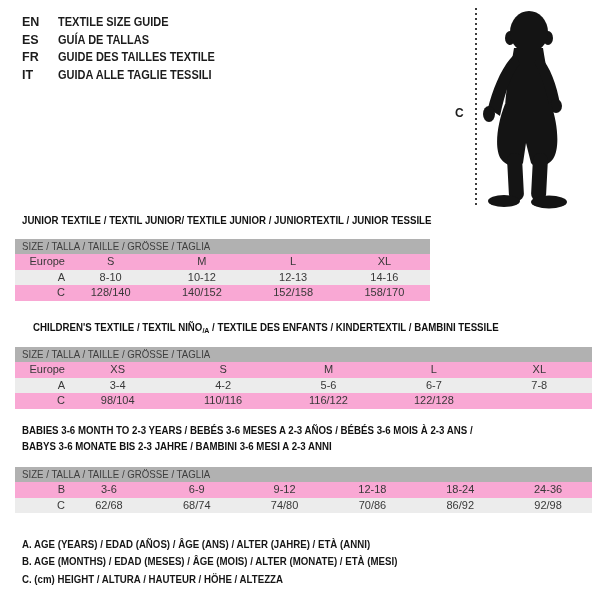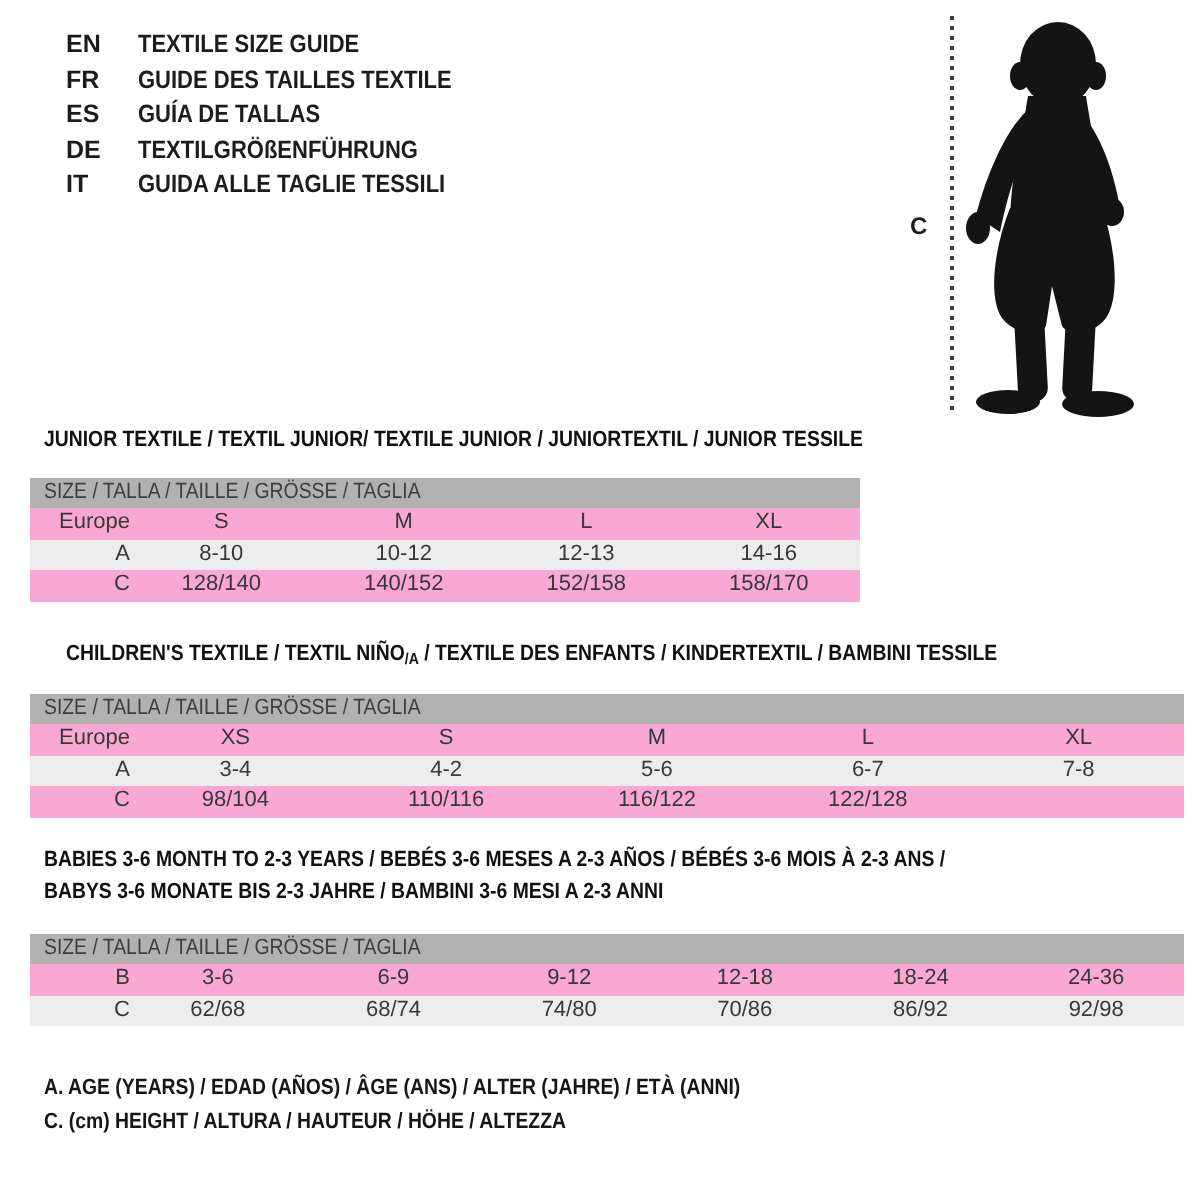--- a/index.html
+++ b/index.html
@@ -5,21 +5,21 @@
   html,body{margin:0;padding:0;background:#ffffff;}
   body{width:600px;height:600px;overflow:hidden;position:relative;
        font-family:"Liberation Sans","DejaVu Sans",sans-serif;color:#1c1c1c;
        -webkit-font-smoothing:antialiased;}
   .abs{position:absolute;}
 
   
   .condense{display:inline-block;transform:scaleX(0.88);transform-origin:0 50%;white-space:nowrap;}
 
   
-  .lang-block{left:22px;top:14px;font-weight:bold;font-size:12.5px;line-height:17.5px;margin-left:11px;}
+  .lang-block{left:22px;top:14px;font-weight:bold;font-size:12.5px;line-height:17.5px;}
   .lang-row{display:flex;}
   .lang-code{width:36px;flex:0 0 36px;}
   .lang-label{white-space:nowrap;}
 
   
   .dotted-line{left:475px;top:8px;width:2px;height:199px;
     background:repeating-linear-gradient(to bottom,#3c3c3c 0 2px,transparent 2px 5px);}
   .c-label{left:455px;top:106px;font-weight:bold;font-size:12px;}
   .baby-svg{left:480px;top:8px;}
 
@@ -51,30 +51,26 @@
 </style>
 </head>
 <body>
 
 <div class="abs lang-block">
   <div class="lang-row">
     <span class="lang-code">EN</span>
     <span class="lang-label condense">TEXTILE SIZE GUIDE</span>
   </div>
   <div class="lang-row">
-    <span class="lang-code">FR</span>
-    <span class="lang-label condense">GUIDE DES TAILLES TEXTILE</span>
-  </div>
-  <div class="lang-row">
     <span class="lang-code">ES</span>
     <span class="lang-label condense">GUÍA DE TALLAS</span>
   </div>
   <div class="lang-row">
-    <span class="lang-code">DE</span>
-    <span class="lang-label condense">TEXTILGRÖßENFÜHRUNG</span>
+    <span class="lang-code">FR</span>
+    <span class="lang-label condense">GUIDE DES TAILLES TEXTILE</span>
   </div>
   <div class="lang-row">
     <span class="lang-code">IT</span>
     <span class="lang-label condense">GUIDA ALLE TAGLIE TESSILI</span>
   </div>
 </div>
 
 <span class="abs c-label">C</span>
 <div class="abs dotted-line"></div>
 <svg class="abs baby-svg" width="92" height="202" viewBox="0 0 92 202" xmlns="http://www.w3.org/2000/svg">
@@ -188,14 +184,15 @@
     <span class="cell">68/74</span>
     <span class="cell">74/80</span>
     <span class="cell">70/86</span>
     <span class="cell">86/92</span>
     <span class="cell">92/98</span>
   </div>
 </div>
 
 <div class="abs footnotes">
   <div><span class="condense">A. AGE (YEARS) / EDAD (AÑOS) / ÂGE (ANS) / ALTER (JAHRE) / ETÀ (ANNI)</span></div>
+  <div><span class="condense">B. AGE (MONTHS) / EDAD (MESES) / ÂGE (MOIS) / ALTER (MONATE) / ETÀ (MESI)</span></div>
   <div><span class="condense">C. (cm) HEIGHT / ALTURA / HAUTEUR / HÖHE / ALTEZZA</span></div>
 </div>
 
 </body></html>

